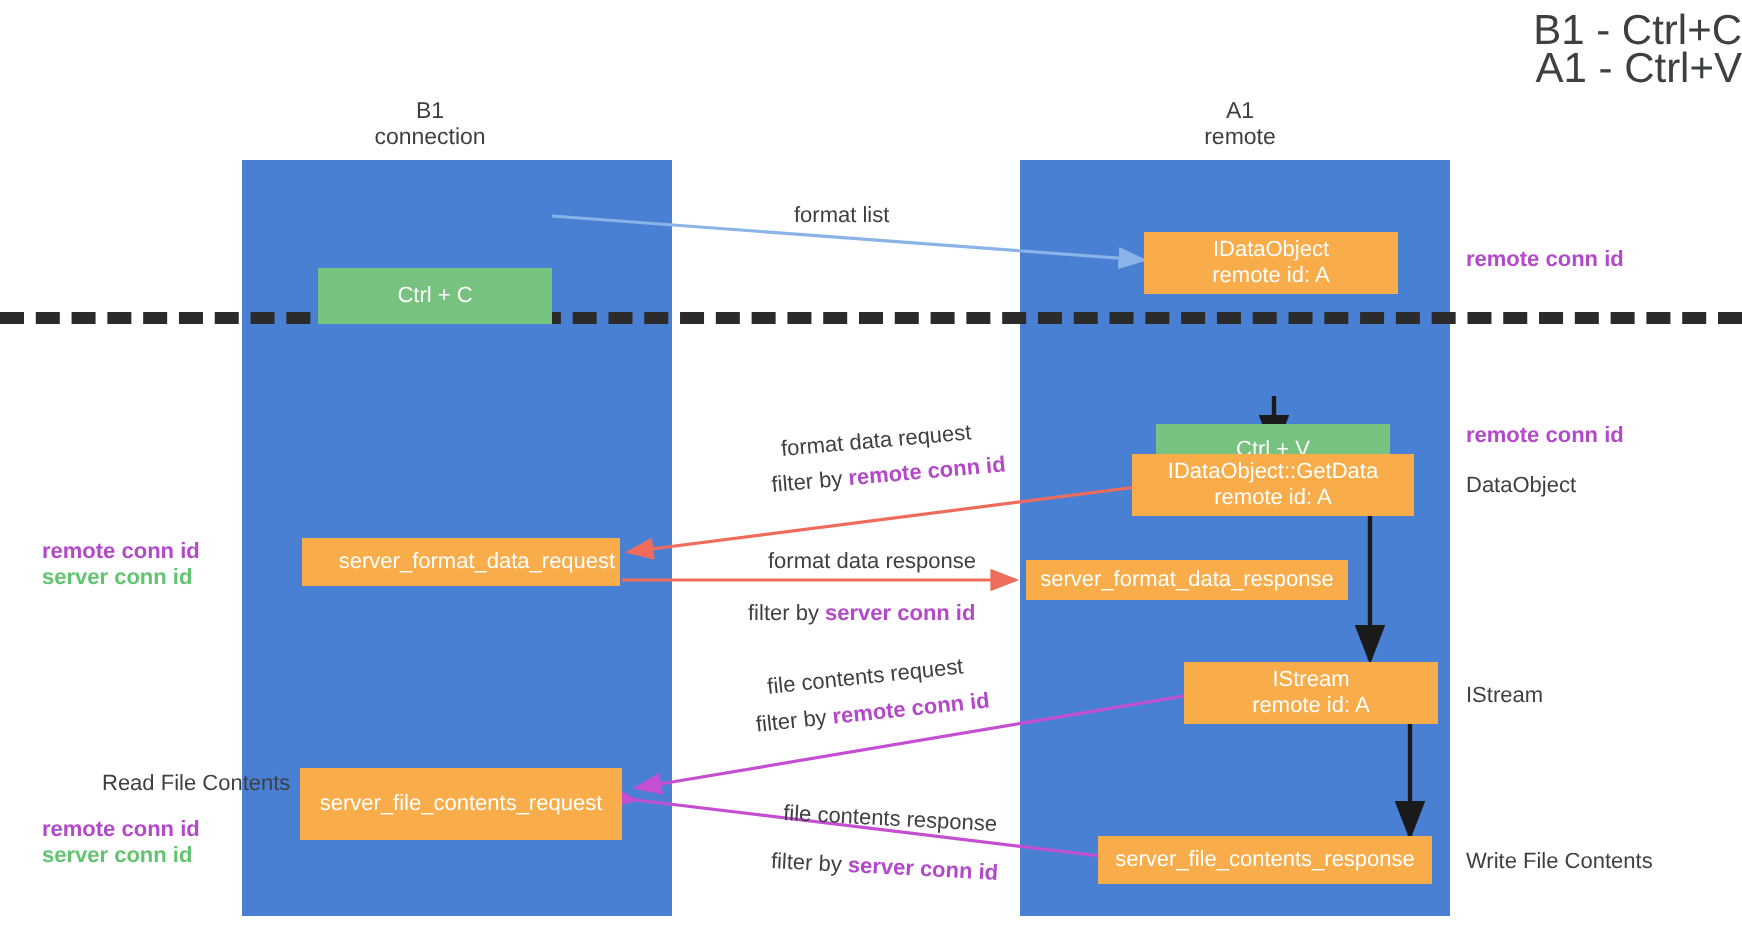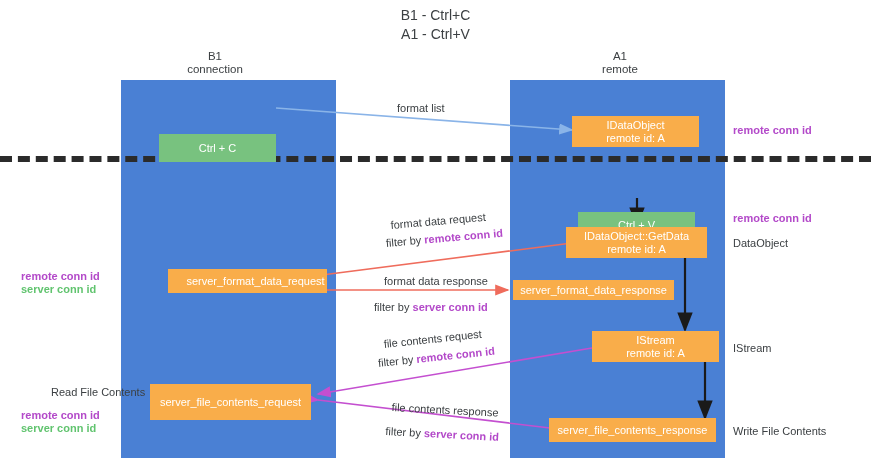--- a/index.html
+++ b/index.html
@@ -8,22 +8,22 @@
     background:#ffffff;
     font-family:"Liberation Sans", sans-serif;
     color:#3c4043;
     overflow:hidden;
   }
   #stage{position:relative;width:871px;height:467px;}
   .abs{position:absolute;}
 
   
   #title{
-    left:0;top:6px;width:871px;text-align:center;
-    font-size:14px;line-height:19px;color:#3c4043;
+    left:0;top:6px;width:871px;text-align:right;
+    font-size:21px;line-height:19px;color:#3c4043;
   }
 
   
   .lane-head{
     text-align:center;font-size:11.5px;line-height:13px;color:#3c4043;
   }
 
   
   .lane{background:#4a80d4;}
 
@@ -123,21 +123,21 @@
 
   <div class="abs node green" style="left:578px;top:172px;width:117px;height:26px;">
     <div>Ctrl + V</div>
   </div>
 
   <div class="abs node orange" style="left:566px;top:227px;width:141px;height:31px;">
     <div>IDataObject::GetData</div>
     <div class="l2">remote id: A</div>
   </div>
 
-  <div class="abs node orange" style="left:168px;top:269px;width:159px;height:24px;padding-left:16px;">
+  <div class="abs node orange" style="left:151px;top:269px;width:159px;height:24px;padding-left:16px;">
     <div>server_format_data_request</div>
   </div>
 
   <div class="abs node orange" style="left:513px;top:280px;width:161px;height:20px;">
     <div>server_format_data_response</div>
   </div>
 
   <div class="abs node orange" style="left:592px;top:331px;width:127px;height:31px;">
     <div>IStream</div>
     <div class="l2">remote id: A</div>

